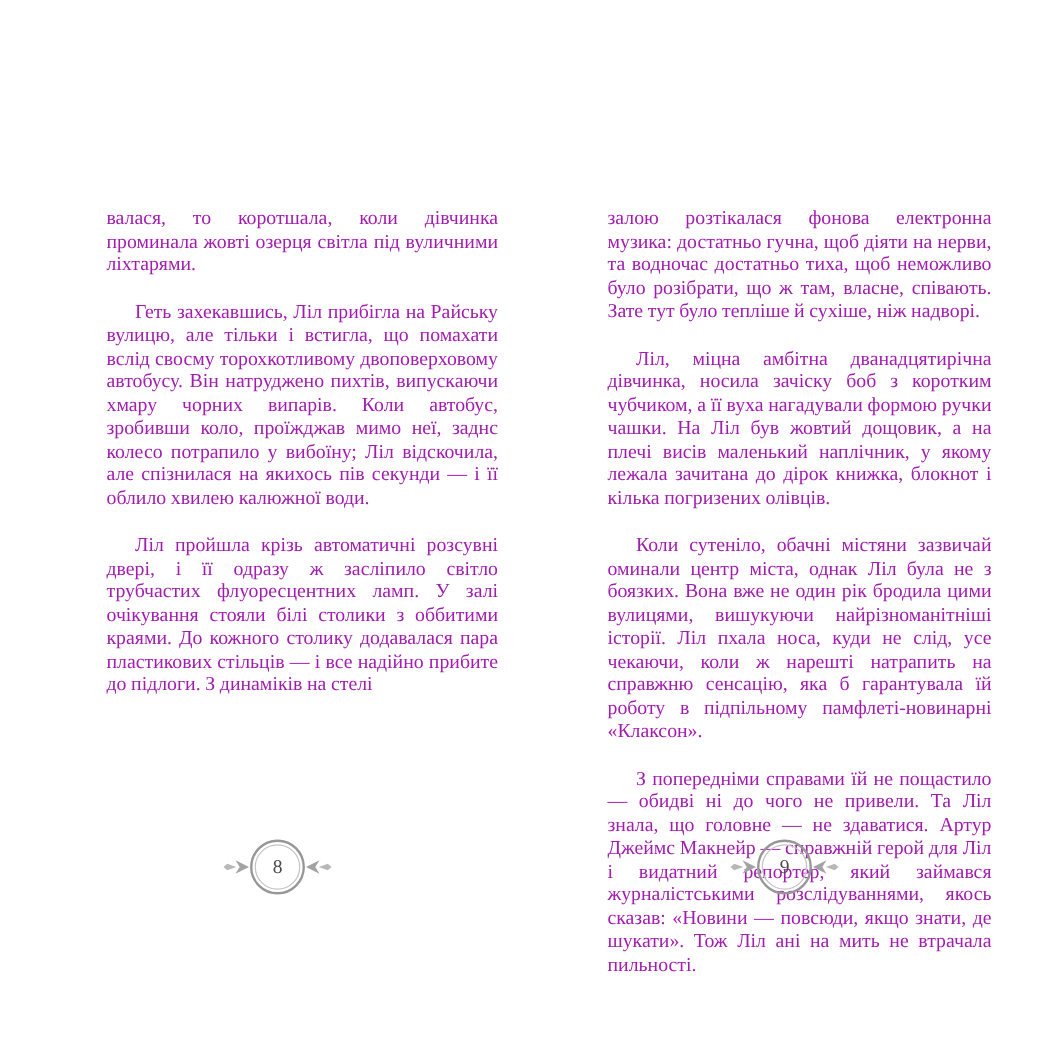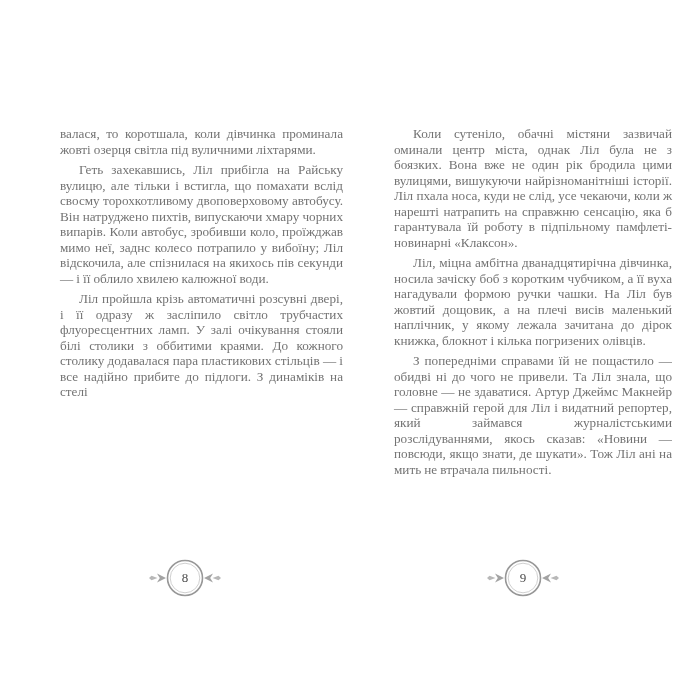--- a/index.html
+++ b/index.html
@@ -19,25 +19,25 @@
     inset: 0;
     background: #ffffff;
   }
   .page {
     position: absolute;
     top: 121px;
   }
   .page-left  { left: 55px;  width: 293px; }
   .page-right { left: 389px; width: 288px; }
   .text-block p {
-    margin: 5px;
+    margin: 16px;
     font-size: 13.2px;
     line-height: 15.5px;
     text-align: justify;
-    color: #737373;
+    color: #a21caf;
     text-indent: 19px;
     word-spacing: -0.2px;
     hyphens: auto;
   }
   .text-block p.cont { text-indent: 0; }
   .folio {
     position: absolute;
     top: 556px;
     width: 96px;
     height: 44px;
@@ -66,22 +66,23 @@
   <section class="page page-left">
     <div class="text-block">
       <p class="cont">валася, то коротшала, коли дівчинка проминала жовті озерця світла під вуличними ліхтарями.</p>
       <p>Геть захекавшись, Ліл прибігла на Райську вулицю, але тільки і встигла, що помахати вслід свосму торохкотливому двоповерховому автобусу. Він натруджено пихтів, випускаючи хмару чорних випарів. Коли автобус, зробивши коло, проїжджав мимо неї, заднс колесо потрапило у вибоїну; Ліл відскочила, але спізнилася на якихось пів секунди — і її облило хвилею калюжної води.</p>
       <p>Ліл пройшла крізь автоматичні розсувні двері, і її одразу ж засліпило світло трубчастих флуоресцентних ламп. У залі очікування стояли білі столики з оббитими краями. До кожного столику додавалася пара пластикових стільців — і все надійно прибите до підлоги. З динаміків на стелі</p>
     </div>
   </section>
 
   <section class="page page-right">
     <div class="text-block">
+      <p class="cont">залою розтікалася фонова електронна музика: достатньо гучна, щоб діяти на нерви, та водночас достатньо тиха, щоб неможливо було розібрати, що ж там, власне, співають. Зате тут було тепліше й сухіше, ніж надворі.</p>
+      <p>Ліл, міцна амбітна дванадцятирічна дівчинка, носила зачіску боб з коротким чубчиком, а її вуха нагадували формою ручки чашки. На Ліл був жовтий дощовик, а на плечі висів маленький наплічник, у якому лежала зачитана до дірок книжка, блокнот і кілька погризених олівців.</p>
       <p>Коли сутеніло, обачні містяни зазвичай оминали центр міста, однак Ліл була не з боязких. Вона вже не один рік бродила цими вулицями, вишукуючи найрізноманітніші історії. Ліл пхала носа, куди не слід, усе чекаючи, коли ж нарешті натрапить на справжню сенсацію, яка б гарантувала їй роботу в підпільному памфлеті-новинарні «Клаксон».</p>
-      <p>Ліл, міцна амбітна дванадцятирічна дівчинка, носила зачіску боб з коротким чубчиком, а її вуха нагадували формою ручки чашки. На Ліл був жовтий дощовик, а на плечі висів маленький наплічник, у якому лежала зачитана до дірок книжка, блокнот і кілька погризених олівців.</p>
       <p>З попередніми справами їй не пощастило — обидві ні до чого не привели. Та Ліл знала, що головне — не здаватися. Артур Джеймс Макнейр — справжній герой для Ліл і видатний репортер, який займався журналістськими розслідуваннями, якось сказав: «Новини — повсюди, якщо знати, де шукати». Тож Ліл ані на мить не втрачала пильності.</p>
     </div>
   </section>
 
   <div class="folio folio-left">
     <svg width="96" height="44" viewBox="0 0 96 44" xmlns="http://www.w3.org/2000/svg">
       <circle cx="48" cy="22" r="17.5" fill="none" stroke="#979797" stroke-width="1.6"></circle>
       <circle cx="48" cy="22" r="14.8" fill="none" stroke="#c4c4c4" stroke-width="0.8"></circle>
       <path d="M29 22 L20 17.5 L22.8 22 L20 26.5 Z" fill="#a3a3a3"></path>
       <path d="M20.5 22 L14.5 19.8 L12 22 L14.5 24.2 Z" fill="#b8b8b8"></path>

